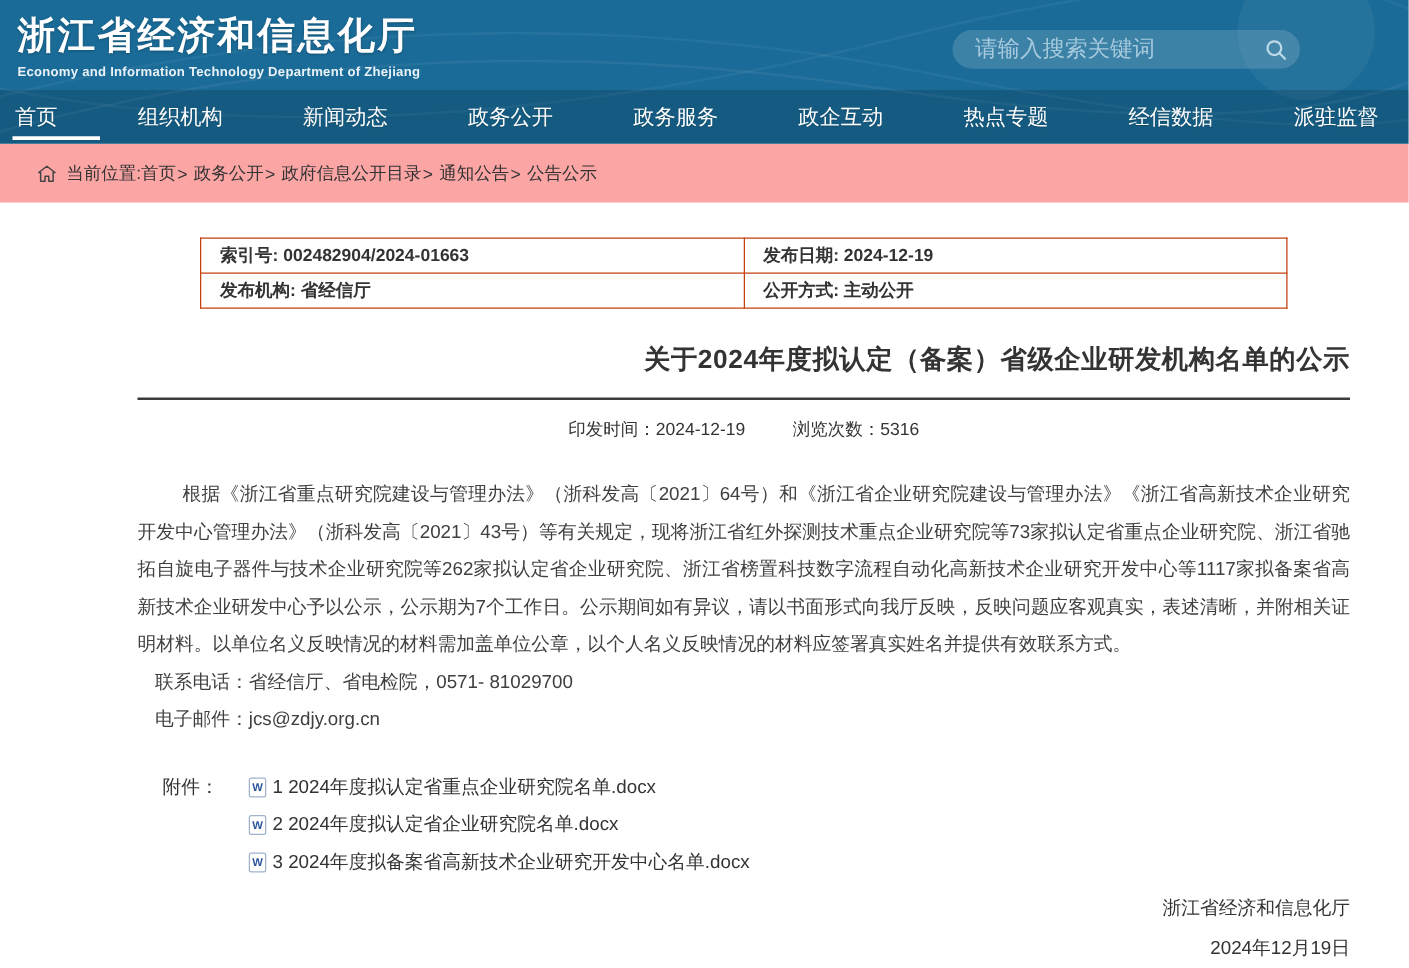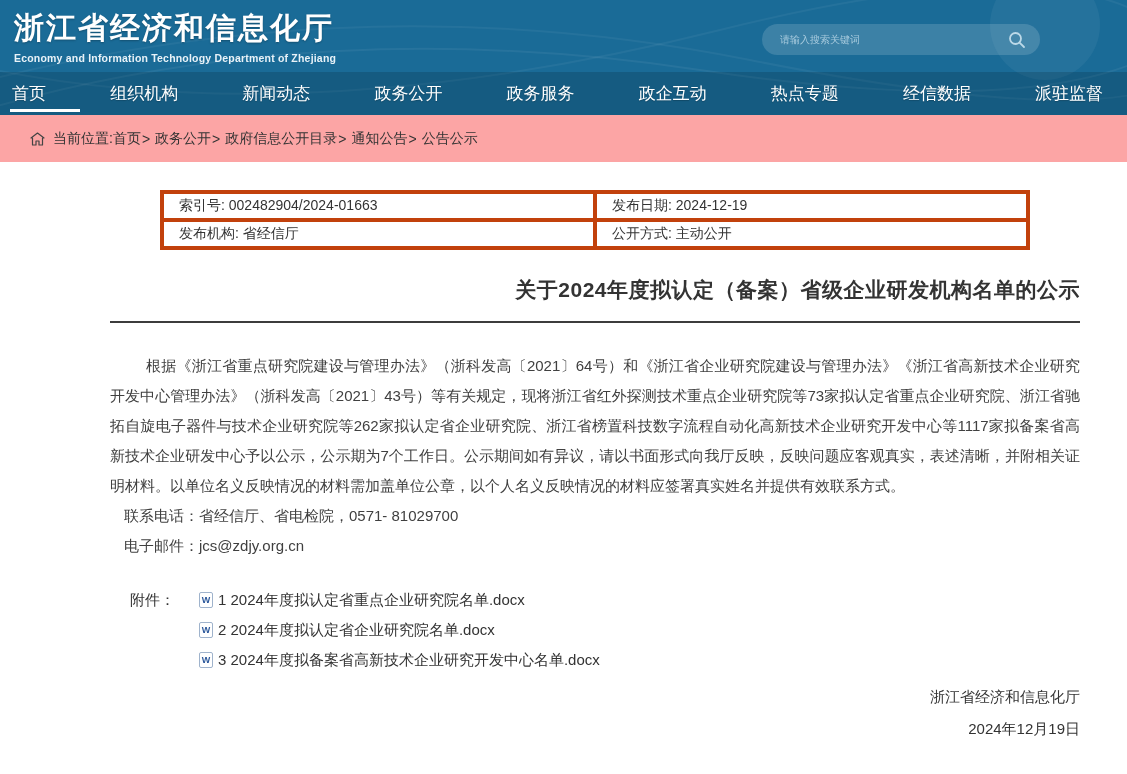--- a/index.html
+++ b/index.html
@@ -11,21 +11,21 @@
   .deco { position:absolute; inset:0; pointer-events:none; }
   .logo { position:absolute; left:14px; top:8px; color:#fff; cursor:pointer; }
   .logo-title { font-size:30px; font-weight:bold; letter-spacing:2px;
     text-shadow:0 1px 2px rgba(0,0,0,.25); }
   .logo-sub { font-size:10.5px; margin-top:3px; letter-spacing:.2px; font-weight:bold;
     color:#e8f2f8; }
   .search { position:absolute; right:87px; top:24px; width:278px; height:31px;
     background:rgba(255,255,255,.15); border-radius:16px; display:flex;
     align-items:center; padding:0 12px 0 18px; }
   .search input { flex:1; background:transparent; border:none; outline:none;
-    font-size:10px; color:#dcecf5; font-family:inherit; }
+    font-size:18px; color:#dcecf5; font-family:inherit; }
   .search input::placeholder { color:#a7cadd; }
   .search-btn { width:22px; height:22px; display:flex; align-items:center;
     justify-content:center; cursor:pointer; }
 
   .nav { position:absolute; left:0; right:0; bottom:0; height:43px;
     background:rgba(0,20,35,.18); display:flex; align-items:center;
     justify-content:space-between; padding:0 22px 0 10px; }
   .nav-item { position:relative; color:#fff; font-size:17px; height:43px;
     display:flex; align-items:center; cursor:pointer; padding:0 2px;
     text-shadow:0 1px 1px rgba(0,0,0,.2); }
@@ -35,22 +35,22 @@
   
   .crumb { height:47px; background:#fca5a5; display:flex; align-items:center;
     padding-left:30px; font-size:14px; color:#333; }
   .crumb .home-ic { margin-right:8px; display:flex; }
   .crumb a { color:#333; text-decoration:none; cursor:pointer; }
   .crumb .sep { margin:0 5px 0 1px; color:#333; }
 
   
   .content { width:970px; margin-left:110px; }
   table.info { width:870px; margin:28px 0 0 50px; border-collapse:collapse; }
-  table.info td { border:4px solid #c2410c; width:50%; height:28px; font-size:14px;
-    color:#333; padding-left:15px; }
+  table.info td { border:1px solid #c2410c; width:50%; height:28px; font-size:14px;
+    color:#333; padding-left:15px;font-weight:bold; }
   .art-title { margin-top:26px; text-align:right; font-size:21px; font-weight:bold;
     color:#333; letter-spacing:.5px; }
   .rule { margin-top:17px; border-top:2px solid #3c3c3c; }
   .meta { margin-top:15px; text-align:center; font-size:14px; color:#333; }
   .meta .gap { display:inline-block; width:38px; }
   .body-p { margin-top:28px; font-size:15px; line-height:30px; color:#404040;
     text-align:justify; text-indent:2.4em; }
   .contact { padding-left:14px; font-size:15px; line-height:30px; color:#3f3f3f; }
   .attach { margin-top:24px; padding-left:20px; display:flex; font-size:15px;
     color:#333;gap:24px; }
@@ -144,20 +144,23 @@
         <span>公开方式:</span>
         <span>主动公开</span>
       </td>
     </tr>
   </tbody>
     </table>
 
   <h1 class="art-title">关于2024年度拟认定（备案）省级企业研发机构名单的公示</h1>
   <div class="rule"></div>
 
+  <div class="meta">
+    <span>印发时间：</span><span>2024-12-19</span><span class="gap"></span><span>浏览次数：</span><span>5316</span>
+  </div>
 
   <p class="body-p">根据《浙江省重点研究院建设与管理办法》（浙科发高〔2021〕64号）和《浙江省企业研究院建设与管理办法》《浙江省高新技术企业研究开发中心管理办法》（浙科发高〔2021〕43号）等有关规定，现将浙江省红外探测技术重点企业研究院等73家拟认定省重点企业研究院、浙江省驰拓自旋电子器件与技术企业研究院等262家拟认定省企业研究院、浙江省榜置科技数字流程自动化高新技术企业研究开发中心等1117家拟备案省高新技术企业研发中心予以公示，公示期为7个工作日。公示期间如有异议，请以书面形式向我厅反映，反映问题应客观真实，表述清晰，并附相关证明材料。以单位名义反映情况的材料需加盖单位公章，以个人名义反映情况的材料应签署真实姓名并提供有效联系方式。</p>
 
   <div class="contact">
     <span>联系电话：</span><span>省经信厅、省电检院，0571- 81029700</span>
   </div>
   <div class="contact">
     <span>电子邮件：</span><span>jcs@zdjy.org.cn</span>
   </div>
 

